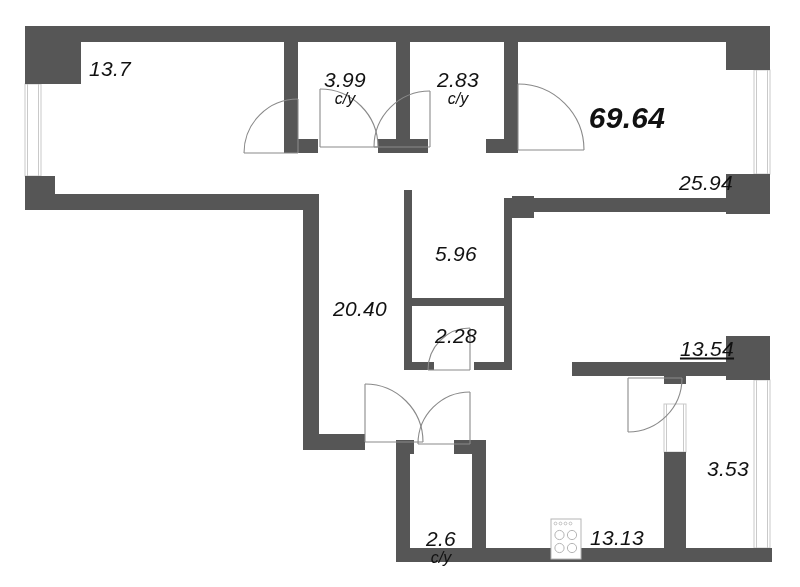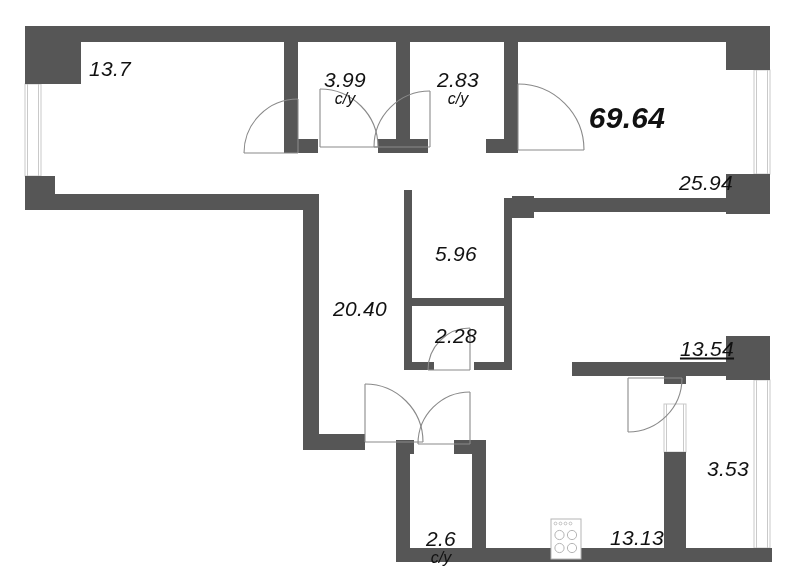--- a/index.html
+++ b/index.html
@@ -179,17 +179,17 @@
       <div class="area-label" style="left: 707px; top: 348px; text-decoration: underline;">
         <span class="num">13.54</span>
       </div>
       <div class="area-label" style="left: 728px; top: 468px;">
         <span class="num">3.53</span>
       </div>
       <div class="area-label" style="left: 441px; top: 504px; margin-top: 43px;">
         <span class="num">2.6</span>
         <span class="sub">с/у</span>
       </div>
-      <div class="area-label" style="left: 637px; top: 537px;">
+      <div class="area-label" style="left: 617px; top: 537px;">
         <span class="num">13.13</span>
       </div>
     </div>
 </div>
 
 </body></html>

